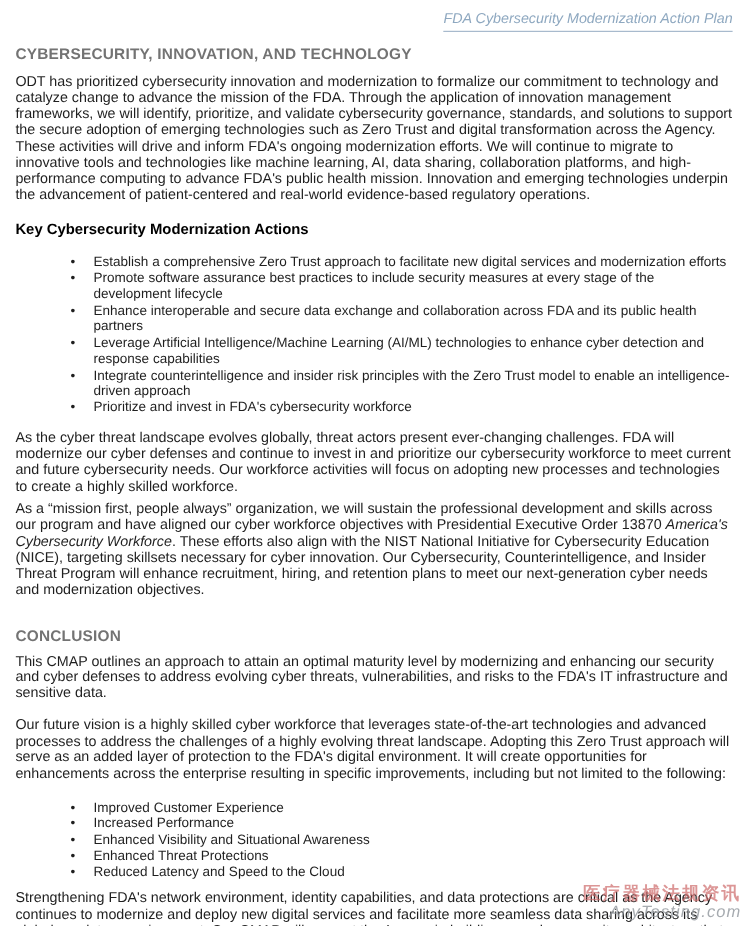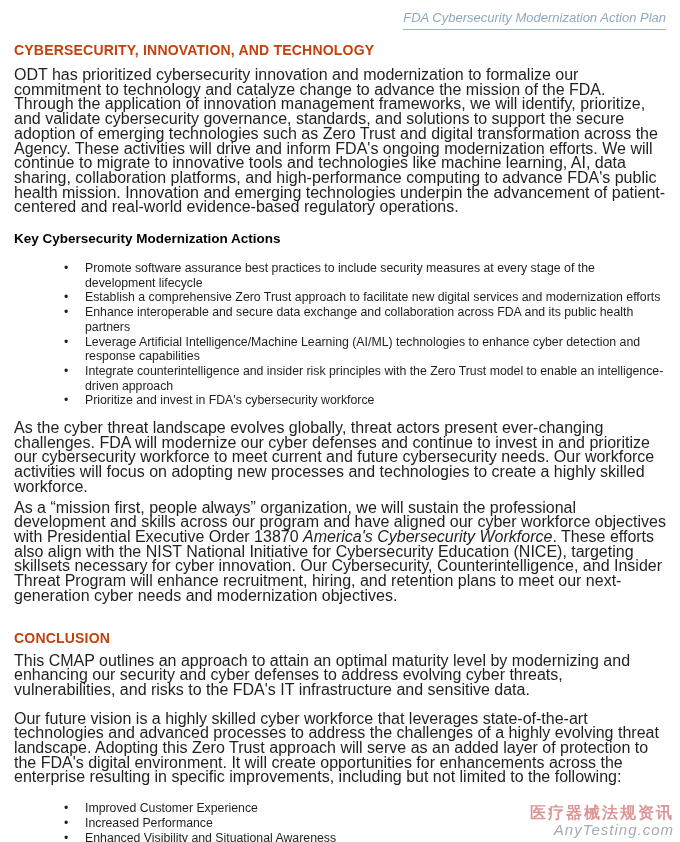--- a/index.html
+++ b/index.html
@@ -22,34 +22,34 @@
     line-height:16px;
     color:#8ea8c0;
     border-bottom:1px solid #9fb3c8;
     padding-bottom:3px;
   }
   h1.section-heading{
     margin:12px 0 0 0;
     font-size:14px;
     line-height:16px;
     font-weight:bold;
-    color:#c2410c;
+    color:#737373;
     letter-spacing:0.2px;
   }
   h1.section-heading.conclusion{margin-top:26px;}
   h2.sub-heading{
     margin:16px 0 0 0;
     font-size:13.5px;
     line-height:15px;
     font-weight:bold;
     color:#000000;
   }
   p.body-para{
     margin:0;
-    font-size:16px;
+    font-size:13px;
     line-height:14.7px;
     color:#1f1f1f;
   }
   p.intro{margin-top:10px;}
   p.threat{margin-top:13px;}
   p.workforce{margin-top:6px;}
   p.cmap{margin-top:8px;}
   p.vision{margin-top:14px;}
   p.closing{margin-top:9px;}
   ul.bullet-list{
@@ -125,22 +125,22 @@
     <span class="doc-header-title">FDA Cybersecurity Modernization Action Plan</span>
   </div>
 
   <h1 class="section-heading">CYBERSECURITY, INNOVATION, AND TECHNOLOGY</h1>
 
   <p class="body-para intro">ODT has prioritized cybersecurity innovation and modernization to formalize our commitment to technology and catalyze change to advance the mission of the FDA. Through the application of innovation management frameworks, we will identify, prioritize, and validate cybersecurity governance, standards, and solutions to support the secure adoption of emerging technologies such as Zero Trust and digital transformation across the Agency. These activities will drive and inform FDA's ongoing modernization efforts. We will continue to migrate to innovative tools and technologies like machine learning, AI, data sharing, collaboration platforms, and high-performance computing to advance FDA's public health mission. Innovation and emerging technologies underpin the advancement of patient-centered and real-world evidence-based regulatory operations.</p>
 
   <h2 class="sub-heading">Key Cybersecurity Modernization Actions</h2>
 
   <ul class="bullet-list actions">
+    <li>Establish a comprehensive Zero Trust approach to facilitate new digital services and modernization efforts</li>
     <li>Promote software assurance best practices to include security measures at every stage of the development lifecycle</li>
-    <li>Establish a comprehensive Zero Trust approach to facilitate new digital services and modernization efforts</li>
     <li>Enhance interoperable and secure data exchange and collaboration across FDA and its public health partners</li>
     <li>Leverage Artificial Intelligence/Machine Learning (AI/ML) technologies to enhance cyber detection and response capabilities</li>
     <li>Integrate counterintelligence and insider risk principles with the Zero Trust model to enable an intelligence-driven approach</li>
     <li>Prioritize and invest in FDA's cybersecurity workforce</li>
   </ul>
 
   <p class="body-para threat">As the cyber threat landscape evolves globally, threat actors present ever-changing challenges. FDA will modernize our cyber defenses and continue to invest in and prioritize our cybersecurity workforce to meet current and future cybersecurity needs. Our workforce activities will focus on adopting new processes and technologies to create a highly skilled workforce.</p>
 
   <p class="body-para workforce">
     <span>As a “mission first, people always” organization, we will sustain the professional development and skills across our program and have aligned our cyber workforce objectives with Presidential Executive Order 13870 </span><em class="doc-italic">America's Cybersecurity Workforce</em><span>. These efforts also align with the NIST National Initiative for Cybersecurity Education (NICE), targeting skillsets necessary for cyber innovation. Our Cybersecurity, Counterintelligence, and Insider Threat Program will enhance recruitment, hiring, and retention plans to meet our next-generation cyber needs and modernization objectives.</span>

